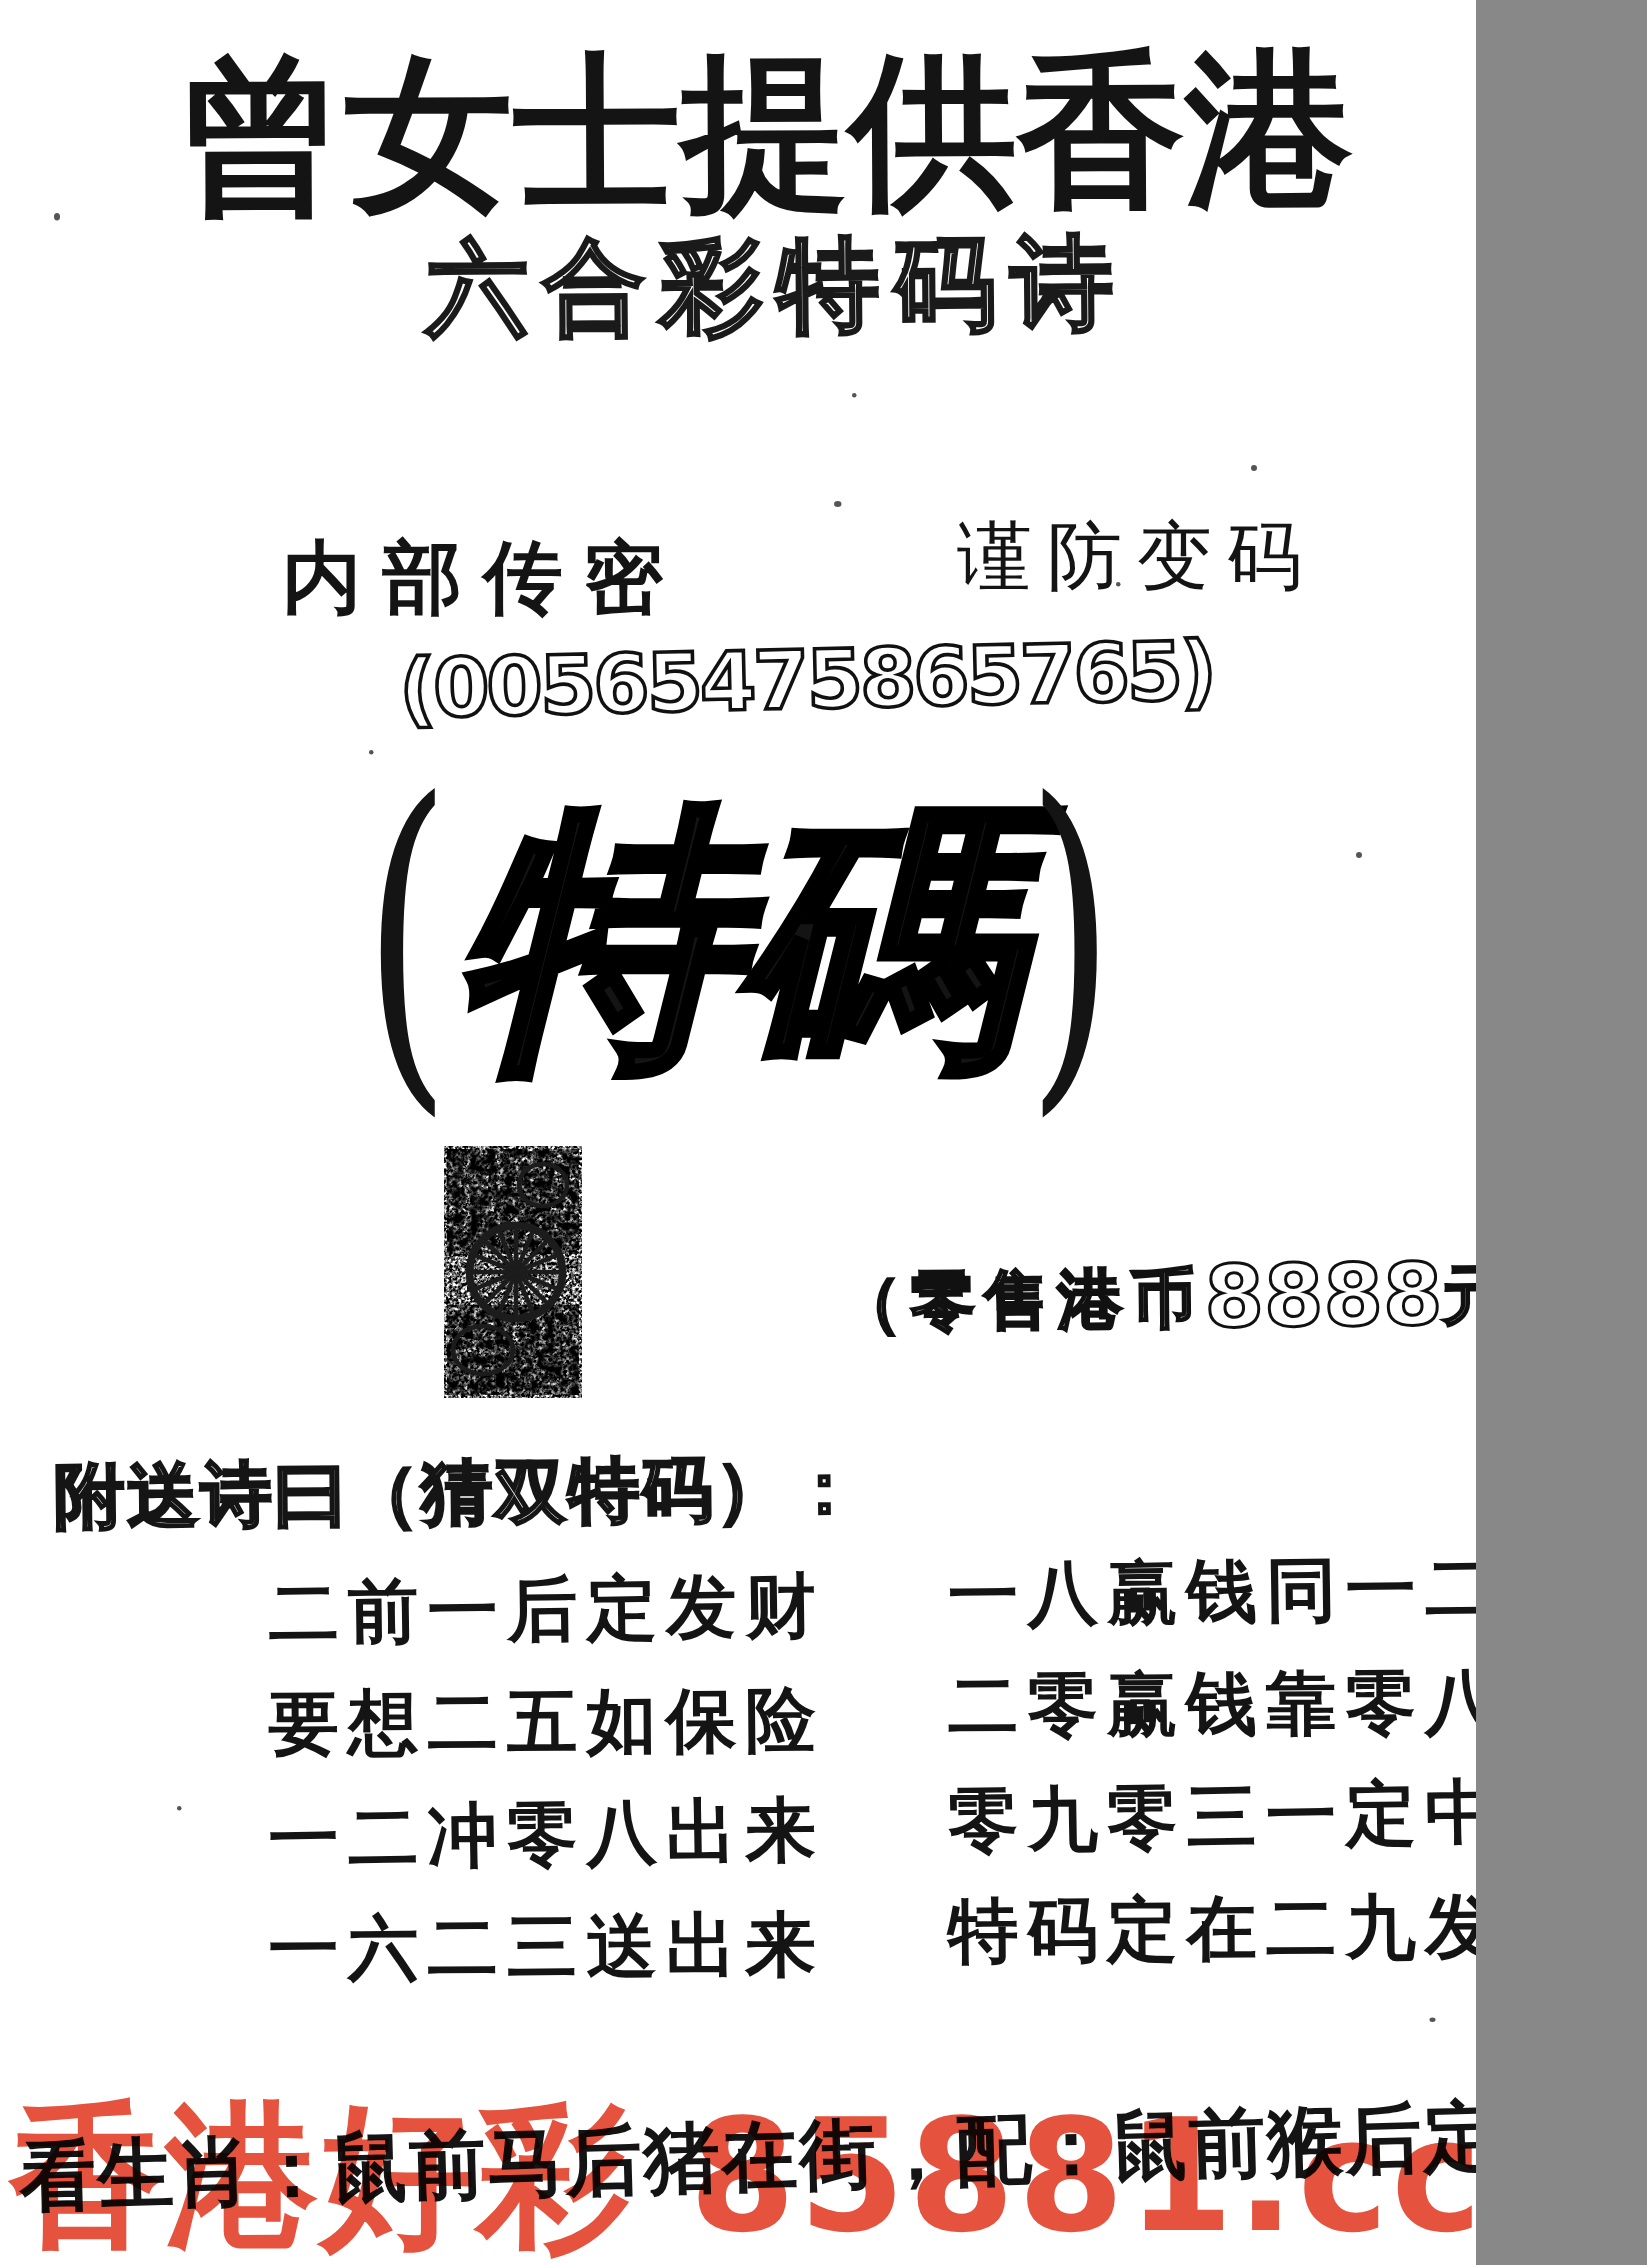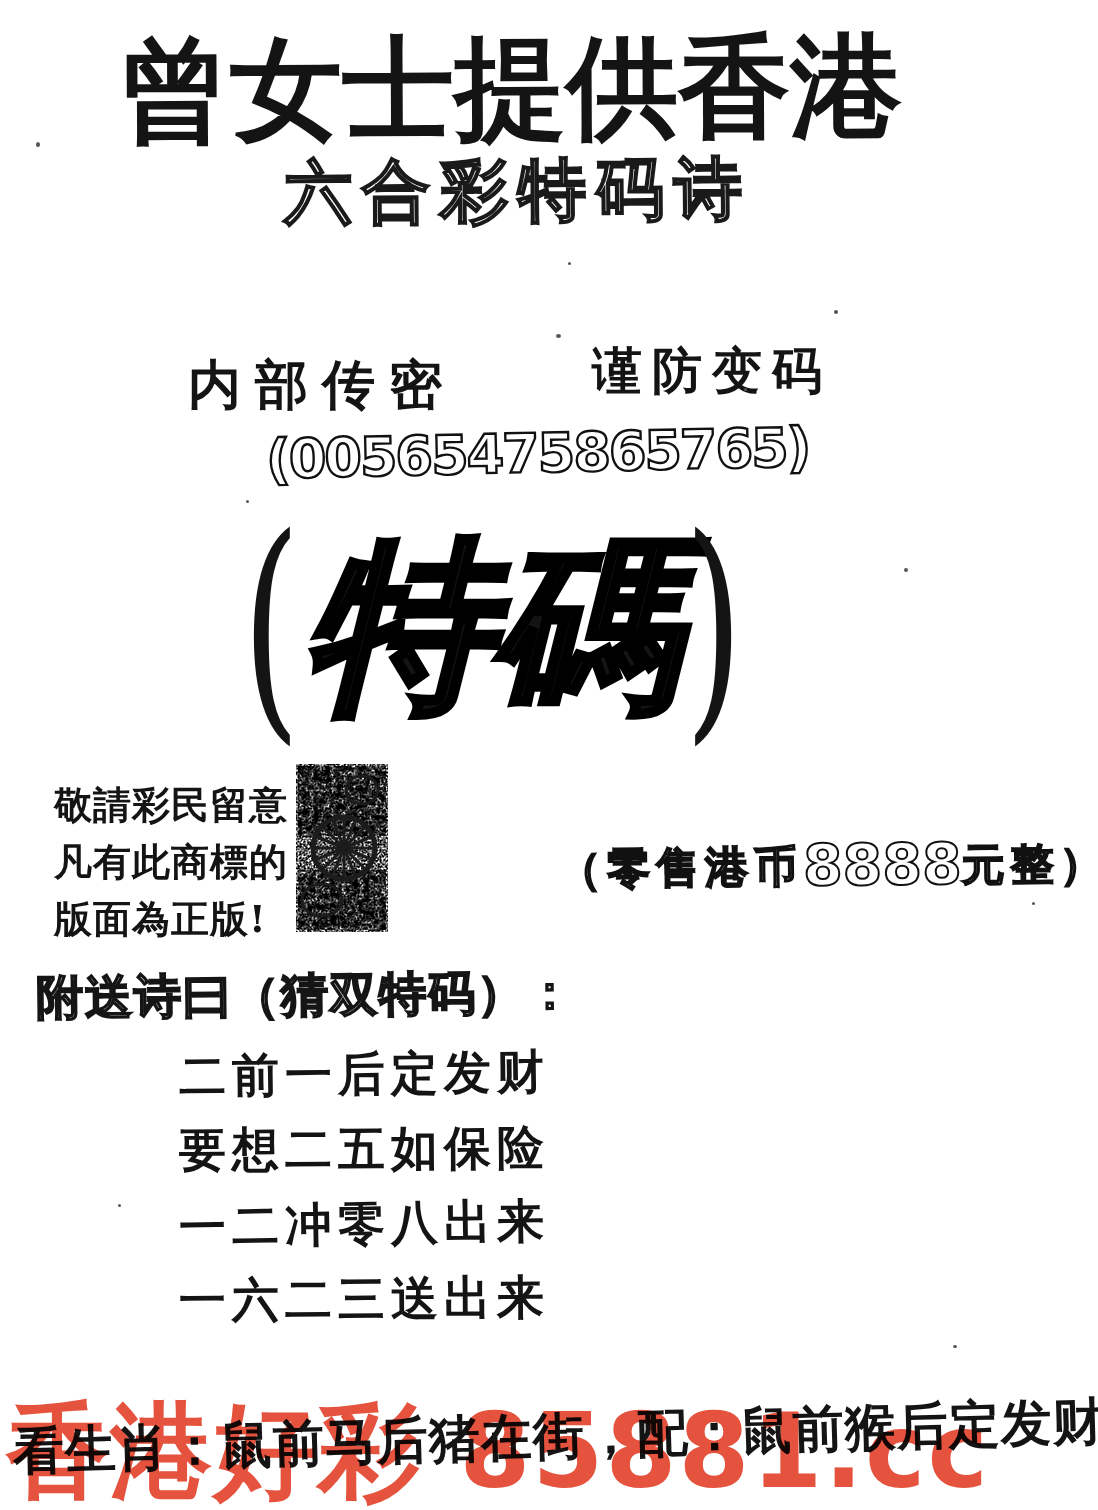--- a/index.html
+++ b/index.html
@@ -1,18 +1,18 @@
 <!DOCTYPE html>
 <html><head>
 <meta charset="utf-8">
 <style>
   html,body{margin:0;padding:0;background:#888;}
   .page{
     position:relative;
-    width:1098px;height:1510px;
+    width:984px;height:1510px;
     background:#ffffff;
     overflow:hidden;
     font-family:"DejaVu Serif", serif;
     color:#141414;
   }
   .abs{position:absolute;white-space:nowrap;}
 
   
   .title1{
     left:118px;top:14px;
@@ -29,22 +29,22 @@
     transform:rotate(-0.5deg);
   }
 
   
   .note-left{
     left:188px;top:350px;
     font-size:53px;font-weight:700;
     letter-spacing:14px;
   }
   .note-right{
-    left:592px;top:338px;
-    font-size:50px;font-weight:700;
+    left:638px;top:338px;
+    font-size:50px;font-weight:400;
     letter-spacing:10px;
   }
 
   
   .serial{
     left:266px;top:422px;
     font-family:"DejaVu Sans", sans-serif;
     font-size:54px;font-weight:700;
     letter-spacing:-2px;
     color:#fff;
@@ -159,25 +159,20 @@
   <div class="abs note-right">谨防变码</div>
 
   <div class="abs serial">(00565475865765)</div>
 
   <div class="abs heading">
     <span class="big-paren">(</span>
     <span class="heading-text">特碼</span>
     <span class="big-paren">)</span>
   </div>
 
-  <div class="abs notice">
-    <div>敬請彩民留意</div>
-    <div>凡有此商標的</div>
-    <div>版面為正版!</div>
-  </div>
 
   <div class="abs stamp">
     <svg width="100" height="176" viewBox="0 0 100 176" xmlns="http://www.w3.org/2000/svg">
       <defs>
         <filter id="grain" x="0" y="0" width="100%" height="100%">
           <feTurbulence type="fractalNoise" baseFrequency="0.5" numOctaves="3" seed="7"></feTurbulence>
           <feColorMatrix type="matrix" values="0 0 0 0 0  0 0 0 0 0  0 0 0 0 0  1.8 1.8 1.8 0 -2.1"></feColorMatrix>
         </filter>
         <filter id="grain2" x="0" y="0" width="100%" height="100%">
           <feTurbulence type="fractalNoise" baseFrequency="0.18" numOctaves="2" seed="3"></feTurbulence>
@@ -213,20 +208,26 @@
 
   <div class="abs poem-intro">附送诗曰（猜双特码）：</div>
 
   <div class="abs poems poems-left">
     <div>二前一后定发财</div>
     <div>要想二五如保险</div>
     <div>一二冲零八出来</div>
     <div>一六二三送出来</div>
   </div>
 
+  <div class="abs poems poems-right">
+    <div>一八赢钱同一二</div>
+    <div>二零赢钱靠零八</div>
+    <div>零九零三一定中</div>
+    <div>特码定在二九发</div>
+  </div>
 
   <div class="abs zodiac">看生肖：鼠前马后猪在街，配：鼠前猴后定发财。</div>
 
   <div class="abs watermark">香港好彩 85881.cc</div>
 
   <i class="speck" style="left:36px;top:142px;width:4px;height:5px;"></i>
   <i class="speck" style="left:556px;top:334px;width:5px;height:4px;"></i>
   <i class="speck" style="left:834px;top:310px;width:4px;height:4px;"></i>
   <i class="speck" style="left:744px;top:388px;width:3px;height:3px;"></i>
   <i class="speck" style="left:904px;top:568px;width:4px;height:4px;"></i>

